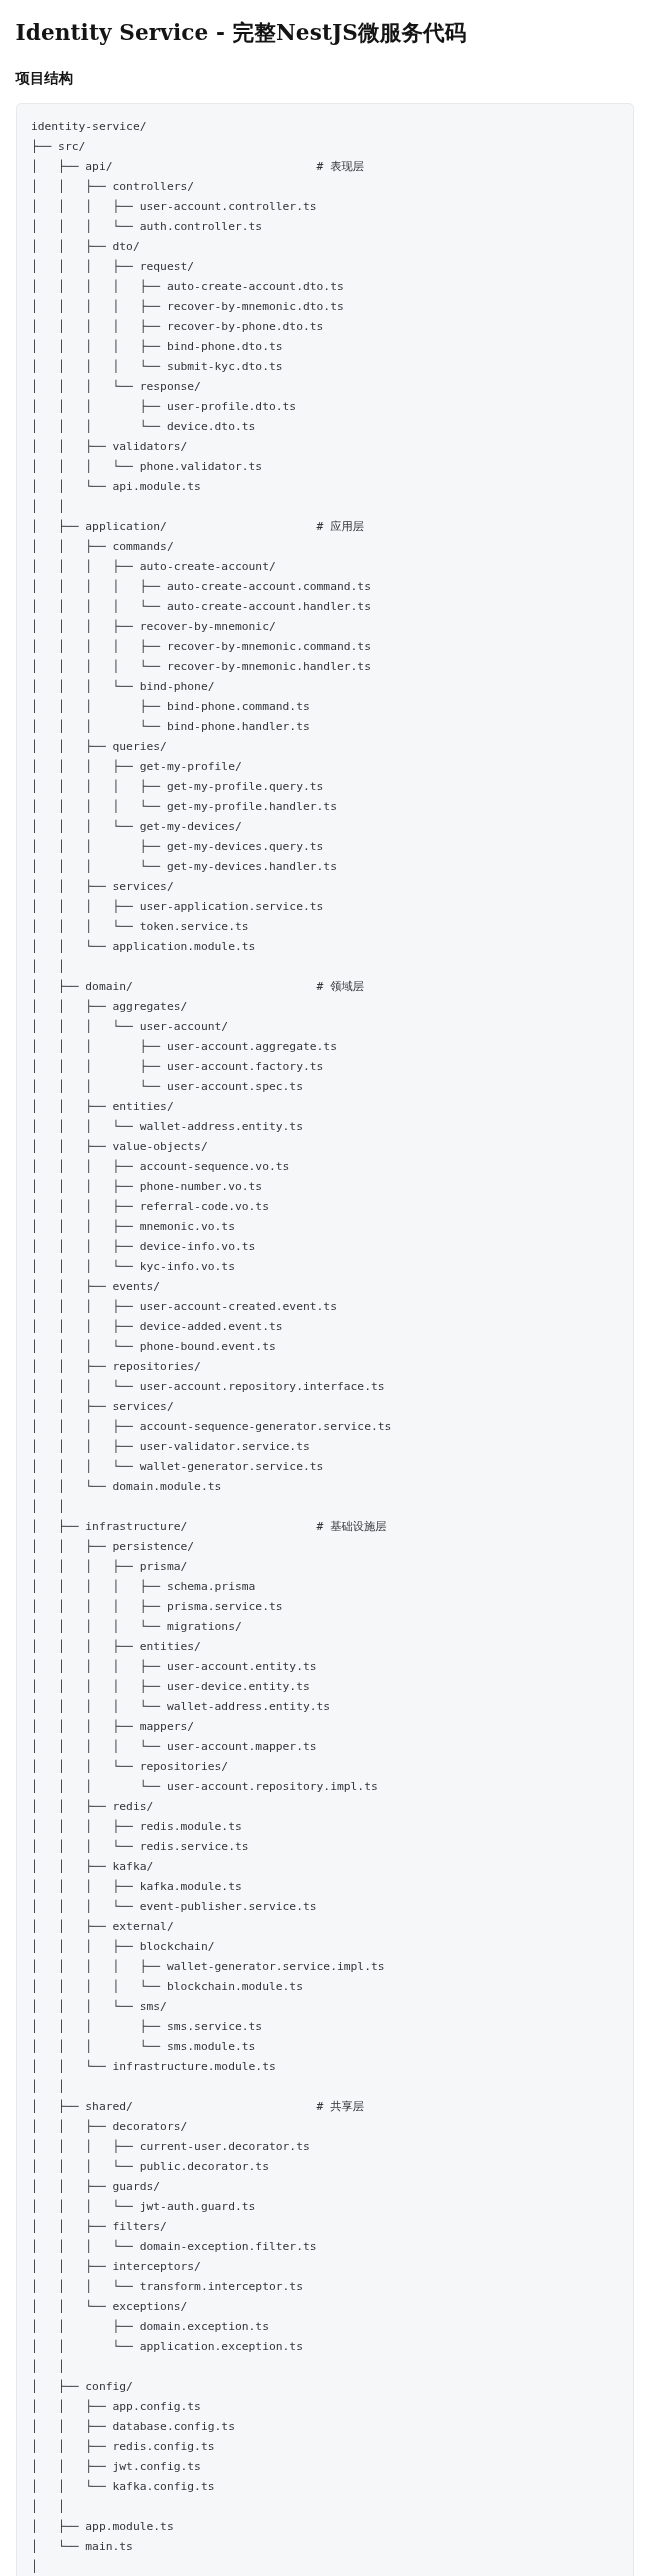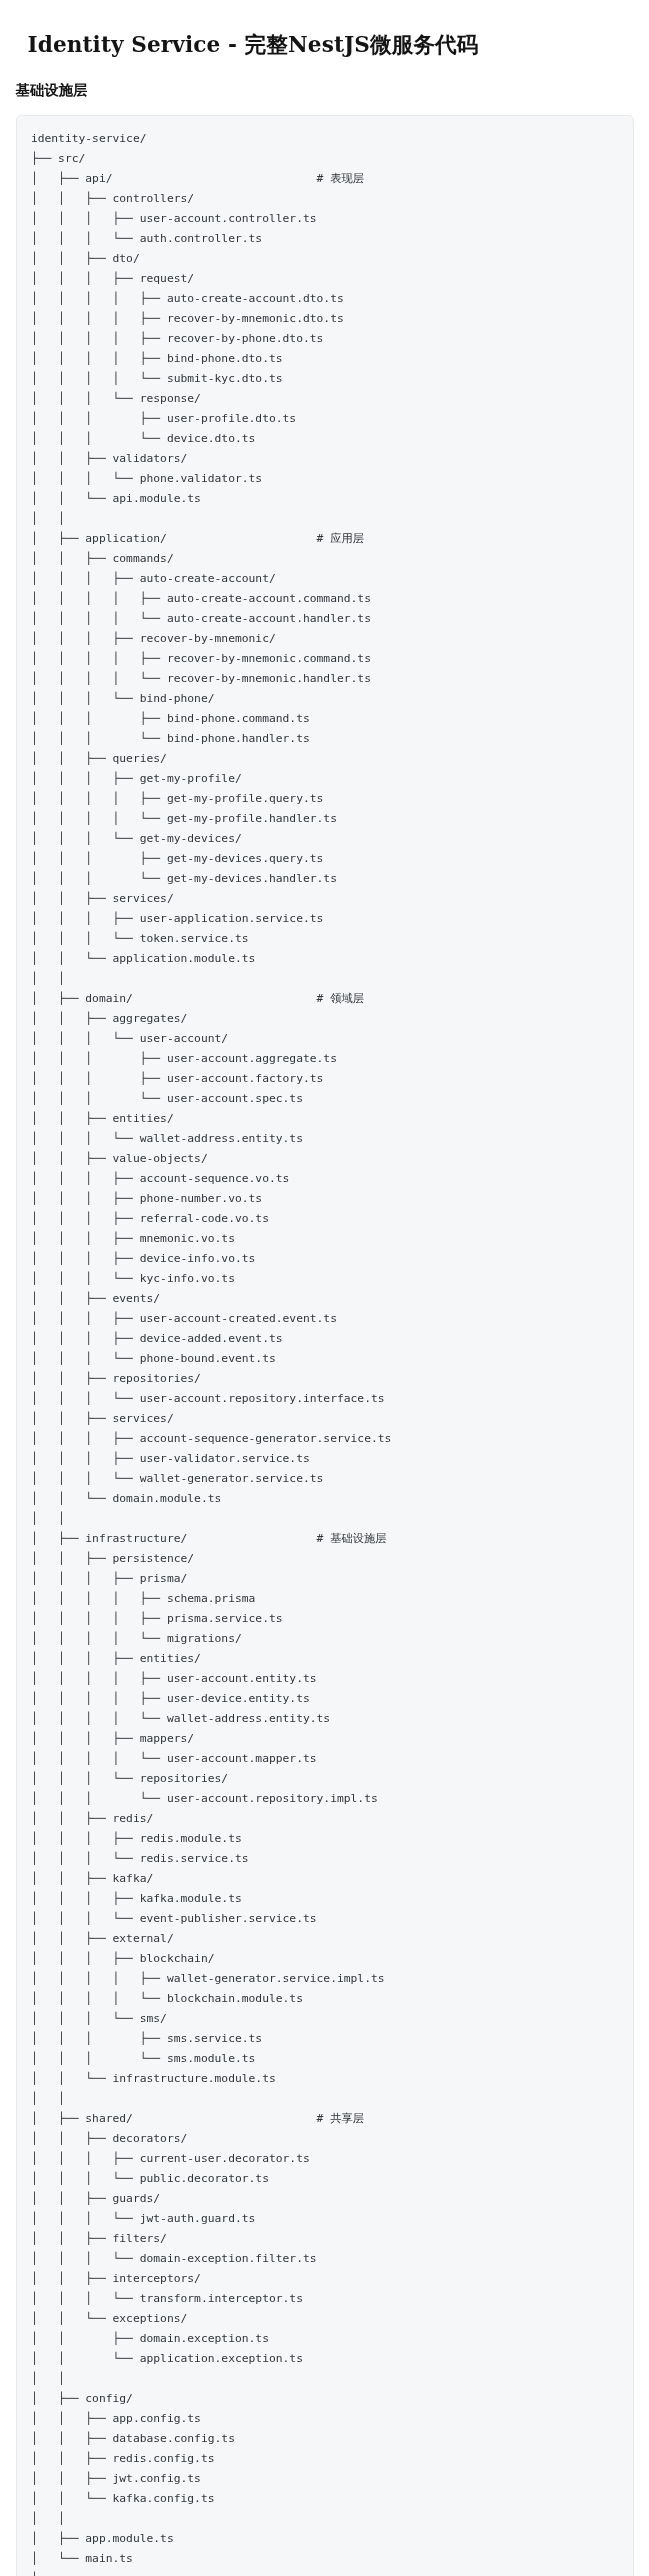--- a/index.html
+++ b/index.html
@@ -16,21 +16,21 @@
   }
   .doc {
     padding: 19.6px 15.5px 46px 15.5px;
     box-sizing: border-box;
   }
   .page-title {
     font-family: "DejaVu Serif", "Liberation Serif", serif;
     font-size: 21.6px;
     line-height: 26px;
     font-weight: 700;
-    margin: 12px;
+    margin: 0;
     color: #141414;
     letter-spacing: 0.1px;
   }
   .section-heading {
     font-family: "DejaVu Serif", "Liberation Serif", serif;
     font-size: 14.4px;
     line-height: 18.5px;
     font-weight: 700;
     margin: 23px 0 15.5px 0;
     color: #141414;
@@ -56,21 +56,21 @@
     white-space: pre;
     tab-size: 4;
   }
 </style>
 </head>
 <body>
 
 <div class="doc">
   <h1 class="page-title">Identity Service - 完整NestJS微服务代码</h1>
 
-  <h2 class="section-heading">基础设施层</h2>
+  <h2 class="section-heading">项目结构</h2>
 
   <div class="code-block">
     <pre><code>identity-service/
 ├── src/
 │   ├── api/                              # 表现层
 │   │   ├── controllers/
 │   │   │   ├── user-account.controller.ts
 │   │   │   └── auth.controller.ts
 │   │   ├── dto/
 │   │   │   ├── request/

